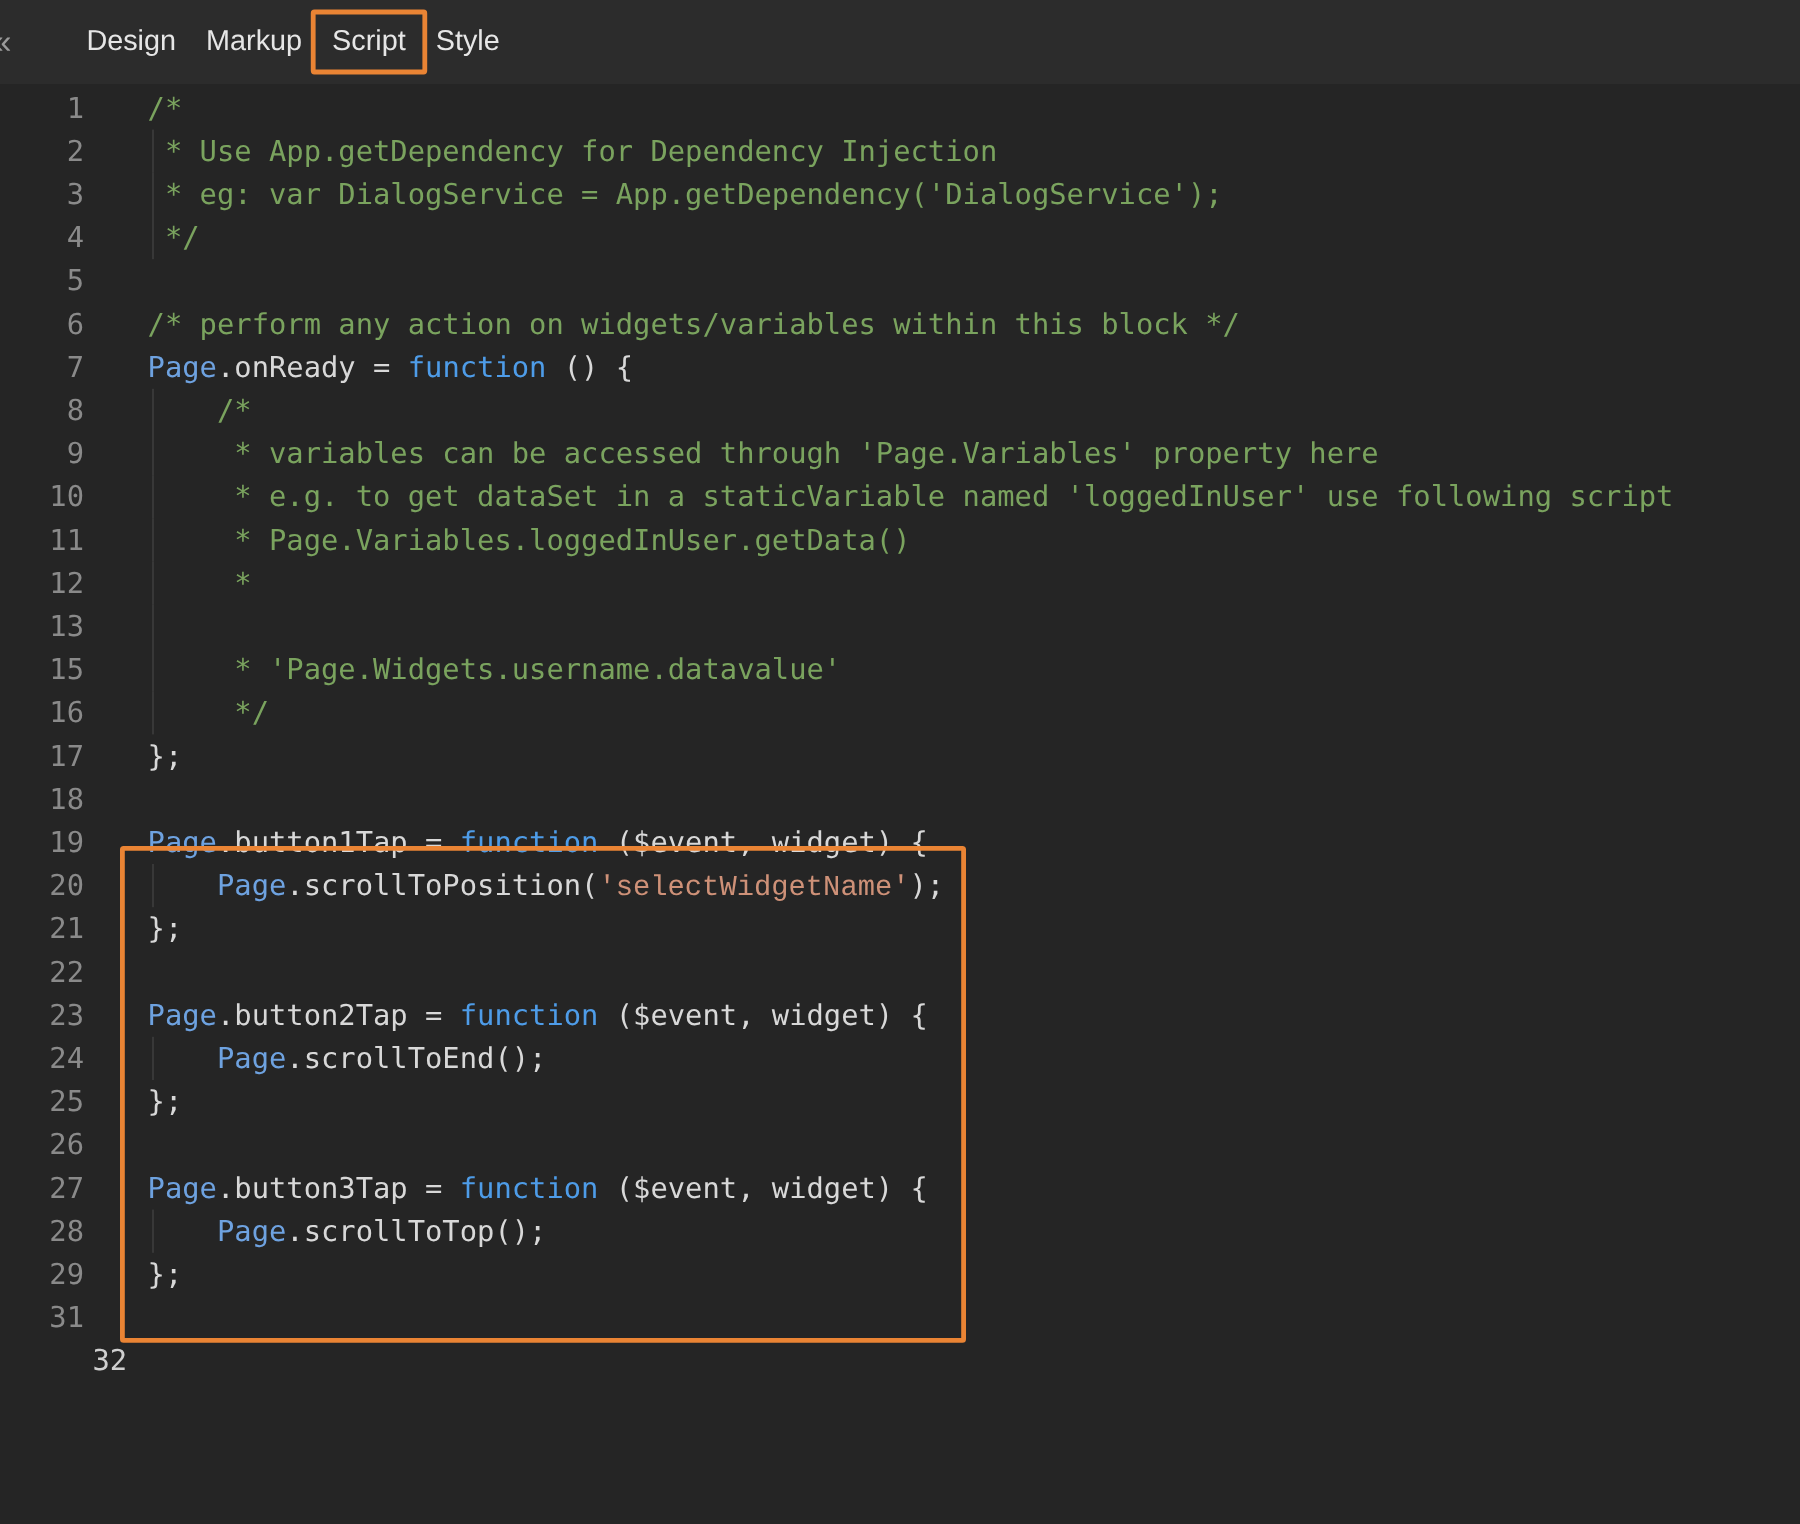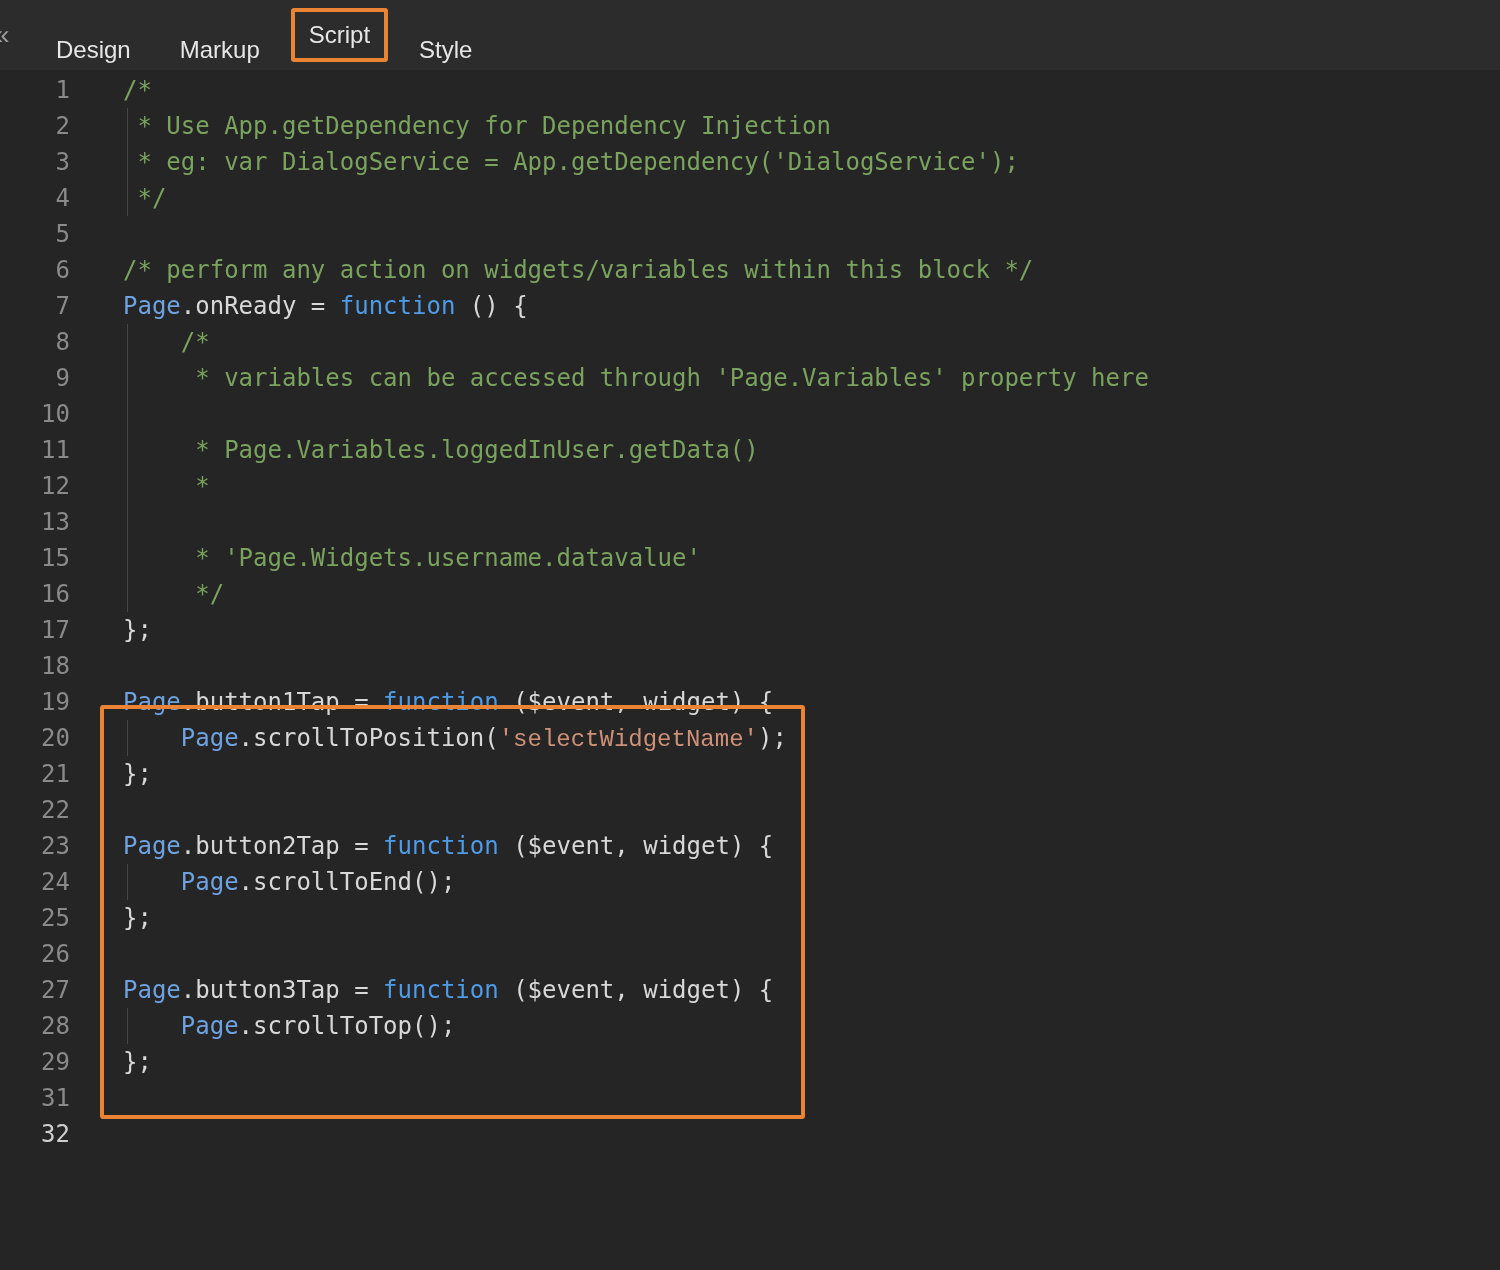--- a/index.html
+++ b/index.html
@@ -11,40 +11,40 @@
   }
   
   .topbar{
     position:relative;height:70px;background:var(--topbar-bg,#2c2c2c);
     display:flex;align-items:center;
   }
   .collapse{
     position:absolute;left:-6px;top:50%;transform:translateY(-50%);
     color:#9a9a9a;font-size:28px;line-height:1;cursor:pointer;
   }
-  .tabs{display:flex;align-items:flex-end;gap:49px;padding-left:56px;}
+  .tabs{display:flex;align-items:center;gap:25px;padding-left:72px;}
   .tab{
     color:var(--tab-text,#e6e6e6);font-size:24px;line-height:1;cursor:pointer;white-space:nowrap;
   }
   .tab.boxed{
     border:4px solid var(--highlight-orange,#ea8434);
     border-radius:3px;padding:11px 14px;margin:0 -18px;
   }
   
   .editor{
     position:relative;height:1200px;padding-top:2px;box-sizing:border-box;
     font-family:"DejaVu Sans Mono","Liberation Mono",monospace;
     font-size:24px;
   }
   .line{display:flex;height:36px;line-height:36px;white-space:pre;}
   .gutter{
     flex:none;width:90px;box-sizing:border-box;padding-right:20px;
     text-align:right;color:var(--gutter-text,#8a8a8a);user-select:none;
   }
-  .gutter.active{color:var(--gutter-active,#cfcfcf);}
+  .gutter.active{color:var(--gutter-active,#cfcfcf);margin-left:36px;}
   .code{position:relative;flex:1;padding-left:33px;color:var(--plain,#d8d8d8);}
   .guide{
     position:absolute;left:37px;top:0;height:36px;
     border-left:1px solid var(--guide,#464646);
   }
   .tok.c{color:var(--comment,#7aa35e);}
   .tok.i{color:var(--identifier,#6ea2e0);margin-top:33px;}
   .tok.k{color:var(--keyword,#4e9ce8);}
   .tok.s{color:var(--string,#ce9178);font-family:Liberation Mono, monospace;}
   .tok.p{color:var(--plain,#d8d8d8);text-align:center;}
@@ -71,21 +71,21 @@
   <div id="lines">
       <div class="line"><div class="gutter">1</div><div class="code"><span class="tok c">/*</span></div></div>
       <div class="line"><div class="gutter">2</div><div class="code"><span class="guide"></span><span class="tok c"> * Use App.getDependency for Dependency Injection</span></div></div>
       <div class="line"><div class="gutter">3</div><div class="code"><span class="guide"></span><span class="tok c"> * eg: var DialogService = App.getDependency('DialogService');</span></div></div>
       <div class="line"><div class="gutter">4</div><div class="code"><span class="guide"></span><span class="tok c"> */</span></div></div>
       <div class="line"><div class="gutter">5</div><div class="code"></div></div>
       <div class="line"><div class="gutter">6</div><div class="code"><span class="tok c">/* perform any action on widgets/variables within this block */</span></div></div>
       <div class="line"><div class="gutter">7</div><div class="code"><span class="tok i">Page</span><span class="tok p">.onReady = </span><span class="tok k">function</span><span class="tok p"> () {</span></div></div>
       <div class="line"><div class="gutter">8</div><div class="code"><span class="guide"></span><span class="tok c">    /*</span></div></div>
       <div class="line"><div class="gutter">9</div><div class="code"><span class="guide"></span><span class="tok c">     * variables can be accessed through 'Page.Variables' property here</span></div></div>
-      <div class="line"><div class="gutter">10</div><div class="code"><span class="guide"></span></div></div>
+      <div class="line"><div class="gutter">10</div><div class="code"><span class="guide"></span><span class="tok c">     * e.g. to get dataSet in a staticVariable named 'loggedInUser' use following script</span></div></div>
       <div class="line"><div class="gutter">11</div><div class="code"><span class="guide"></span><span class="tok c">     * Page.Variables.loggedInUser.getData()</span></div></div>
       <div class="line"><div class="gutter">12</div><div class="code"><span class="guide"></span><span class="tok c">     *</span></div></div>
       <div class="line"><div class="gutter">13</div><div class="code"><span class="guide"></span></div></div>
       <div class="line"><div class="gutter">15</div><div class="code"><span class="guide"></span><span class="tok c">     * 'Page.Widgets.username.datavalue'</span></div></div>
       <div class="line"><div class="gutter">16</div><div class="code"><span class="guide"></span><span class="tok c">     */</span></div></div>
       <div class="line"><div class="gutter">17</div><div class="code"><span class="tok p">};</span></div></div>
       <div class="line"><div class="gutter">18</div><div class="code"></div></div>
       <div class="line"><div class="gutter">19</div><div class="code"><span class="tok i">Page</span><span class="tok p">.button1Tap = </span><span class="tok k">function</span><span class="tok p"> ($event, widget) {</span></div></div>
       <div class="line"><div class="gutter">20</div><div class="code"><span class="guide"></span><span class="tok p">    </span><span class="tok i">Page</span><span class="tok p">.scrollToPosition(</span><span class="tok s">'selectWidgetName'</span><span class="tok p">);</span></div></div>
       <div class="line"><div class="gutter">21</div><div class="code"><span class="tok p">};</span></div></div>

